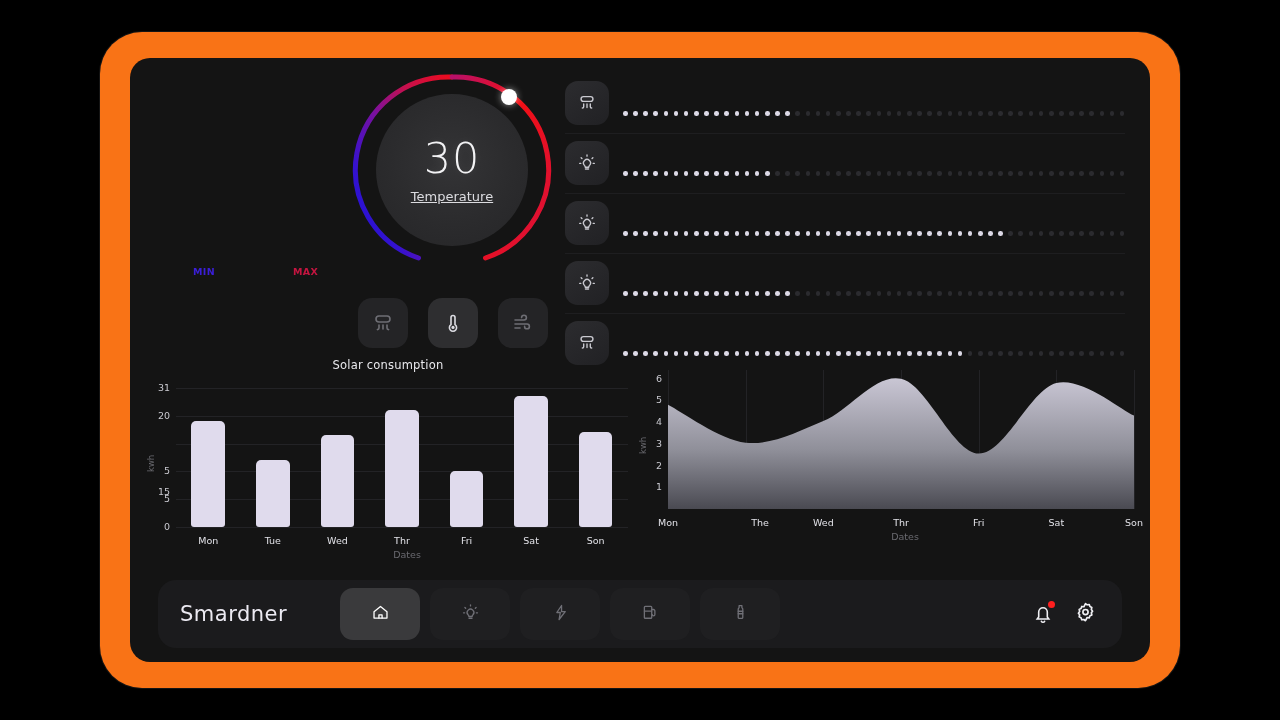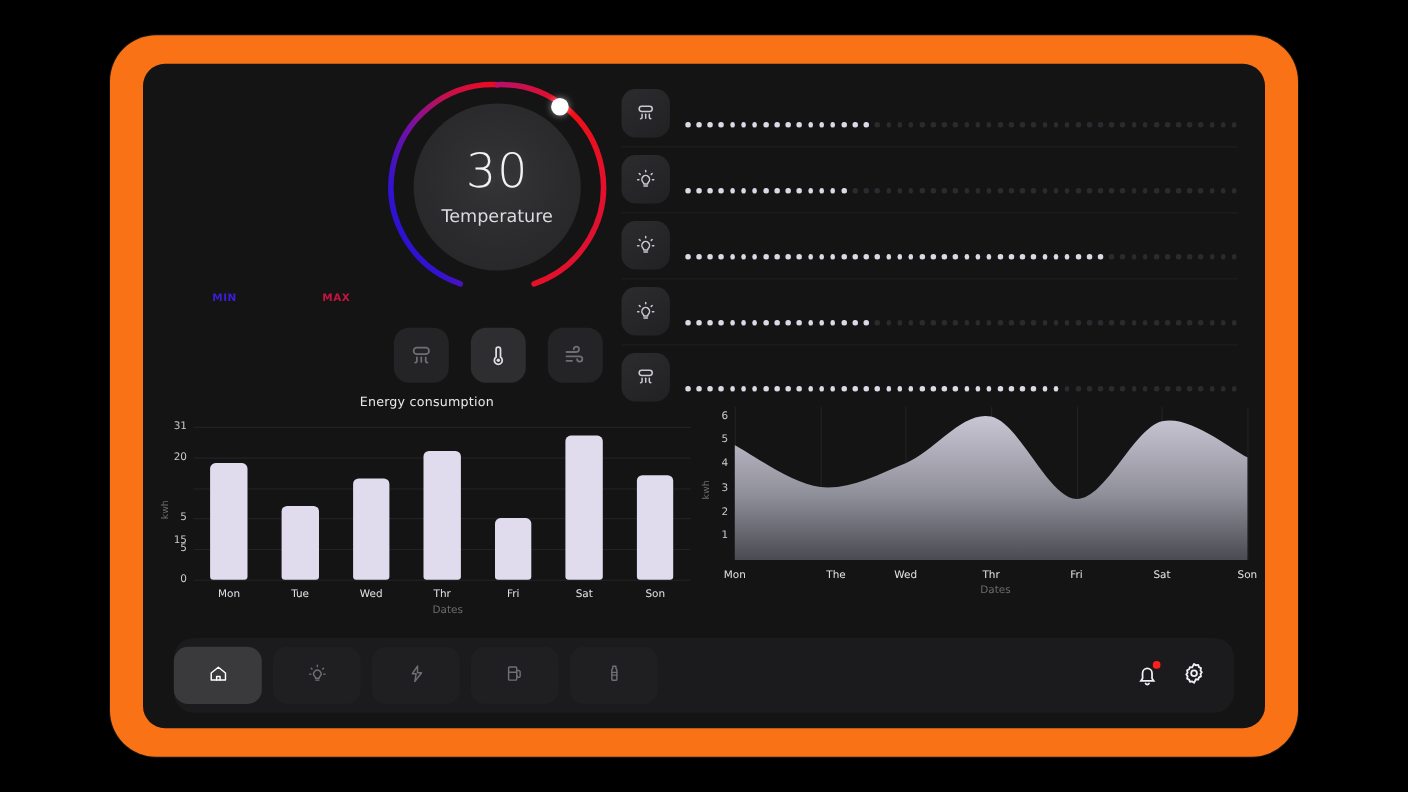--- a/index.html
+++ b/index.html
@@ -27,21 +27,21 @@
     position:absolute; left:24px; top:24px; width:152px; height:152px;
     border-radius:50%;
     background:
       radial-gradient(circle at 50% 45%, #343436 0%, #2b2b2d 55%, #252527 100%);
     display:flex; flex-direction:column; align-items:center; justify-content:center;
   }
   .dial-value {
     font-size:43px; font-weight:300; color:#f2f2f4; letter-spacing:1px;
     line-height:1; text-shadow:0 0 10px rgba(255,255,255,.10);
   }
-  .dial-label { font-size:16px; color:#dcdce0; margin-top:9px; }
+  .dial-label { font-size:13px; color:#dcdce0; margin-top:9px;text-decoration:underline; }
   .dial-knob {
     position:absolute; width:16px; height:16px; border-radius:50%;
     background:#fff; box-shadow:0 0 7px rgba(255,255,255,.55);
   }
   .minmax { position:absolute; font-size:9.5px; font-weight:600; letter-spacing:.4px; }
   .min-lbl { left:63px; top:208px; color:#3b1fd8; }
   .max-lbl { left:163px; top:208px; color:#c41540; }
 
   
   .modes { position:absolute; left:228px; top:240px; width:190px; display:flex; justify-content:space-between; }
@@ -508,21 +508,21 @@
               <span class="dot"></span>
               <span class="dot"></span>
             </div>
           </div>
         </div>
     </div>
 
     <div class="charts">
 
       <div class="chart-box chart-left">
-        <div class="chart-title">Energy consumption</div>
+        <div class="chart-title">Solar consumption</div>
         <div class="plot" id="barPlot" style="position:relative; height:185px;">
             <div class="ylab" style="left:8px; top:91.5px;">kwh</div>
             <div class="gridline" style="left:38px; top:147px; width:452px;"></div>
             <div class="ytick" style="left:10px; top:141px;">0</div>
             <div class="gridline" style="left:38px; top:119.2px; width:452px;"></div>
             <div class="ytick" style="left:10px; top:113.2px;">5</div>
             <div class="gridline" style="left:38px; top:91.4px; width:452px;"></div>
             <div class="ytick" style="left:10px; top:85.4px;">5</div>
             <div class="gridline" style="left:38px; top:63.60000000000001px; width:452px;"></div>
             <div class="ytick" style="left:10px; top:57.60000000000001px;margin-top:48px;">15</div>
@@ -580,20 +580,21 @@
         </linearGradient>
       </defs>
       <path d="M 38 42.750000000000014 C 50.94444444444444 49.08463541666668 89.77777777777779 78.04296875000001 115.66666666666667 80.75781250000001 C 141.55555555555557 83.47265625000001 167.44444444444446 69.71744791666669 193.33333333333334 59.039062500000014 C 219.22222222222223 48.36067708333334 245.11111111111111 11.257812500000004 271 16.6875 C 296.8888888888889 22.117187499999996 322.77777777777777 90.89322916666666 348.6666666666667 91.6171875 C 374.5555555555556 92.34114583333334 400.44444444444446 27.36588541666668 426.33333333333337 21.031250000000014 C 452.2222222222223 14.69661458333335 491.05555555555554 48.179687500000014 504 53.609375000000014 L 504 147 L 38 147 Z" fill="url(#solarGrad)"></path>
     </svg>
             <div class="xlab" style="top:169px; left:19px;">Dates</div>
           </div>
       </div>
     </div>
 
     <div class="navbar">
+      <div class="brand">Smardner</div>
       <div class="tabs" id="navTabs">
           <div class="tab active">
             <svg width="21" height="21" viewBox="0 0 24 24" fill="none" stroke="#ffffff" stroke-width="1.5" stroke-linecap="round" stroke-linejoin="round">
         <path d="M4.6 11.2L12 5.2l7.4 6v7.2H4.6z"></path>
         <path d="M10.2 18.4v-3.6h3.6v3.6"></path>
             </svg>
      <div class="tab-label"></div>
           </div>
           <div class="tab">
             <svg width="21" height="21" viewBox="0 0 24 24" fill="none" stroke="#6f6f76" stroke-width="1.5" stroke-linecap="round" stroke-linejoin="round">

